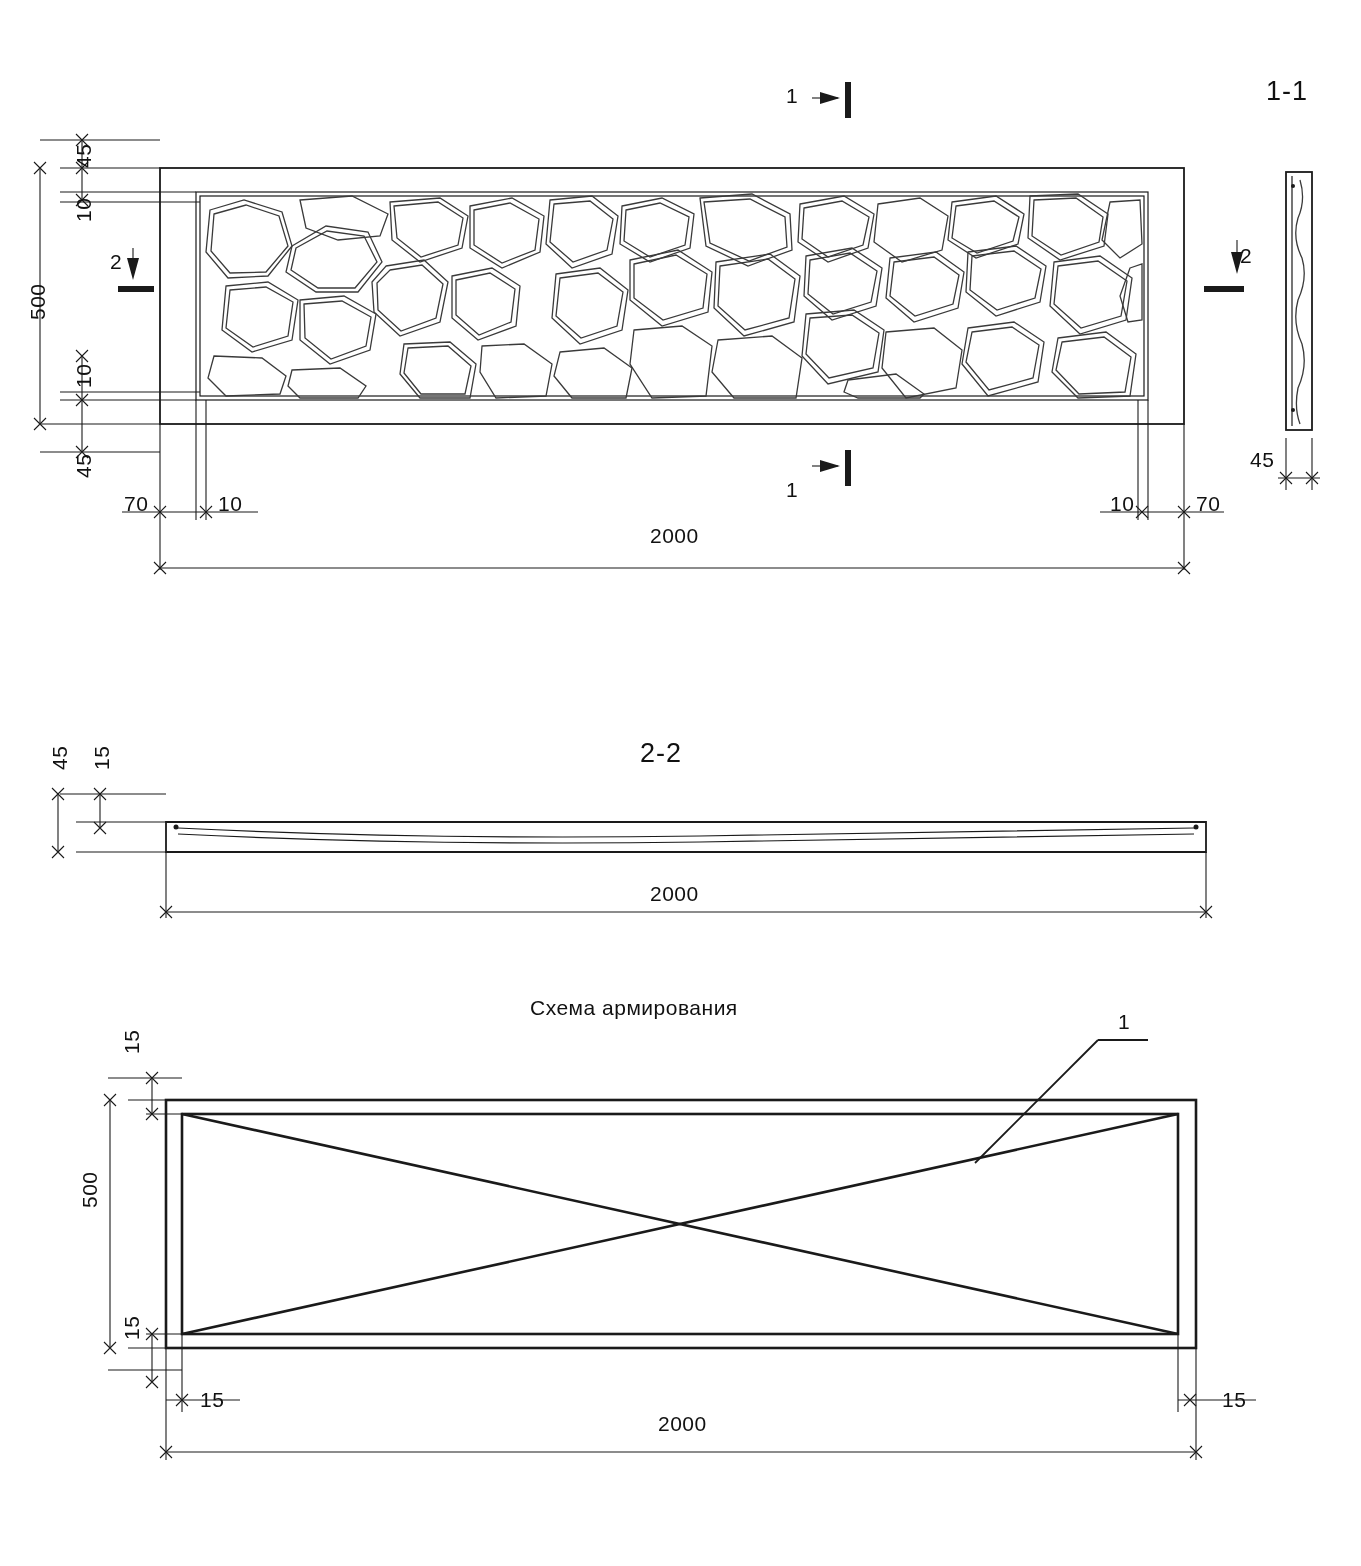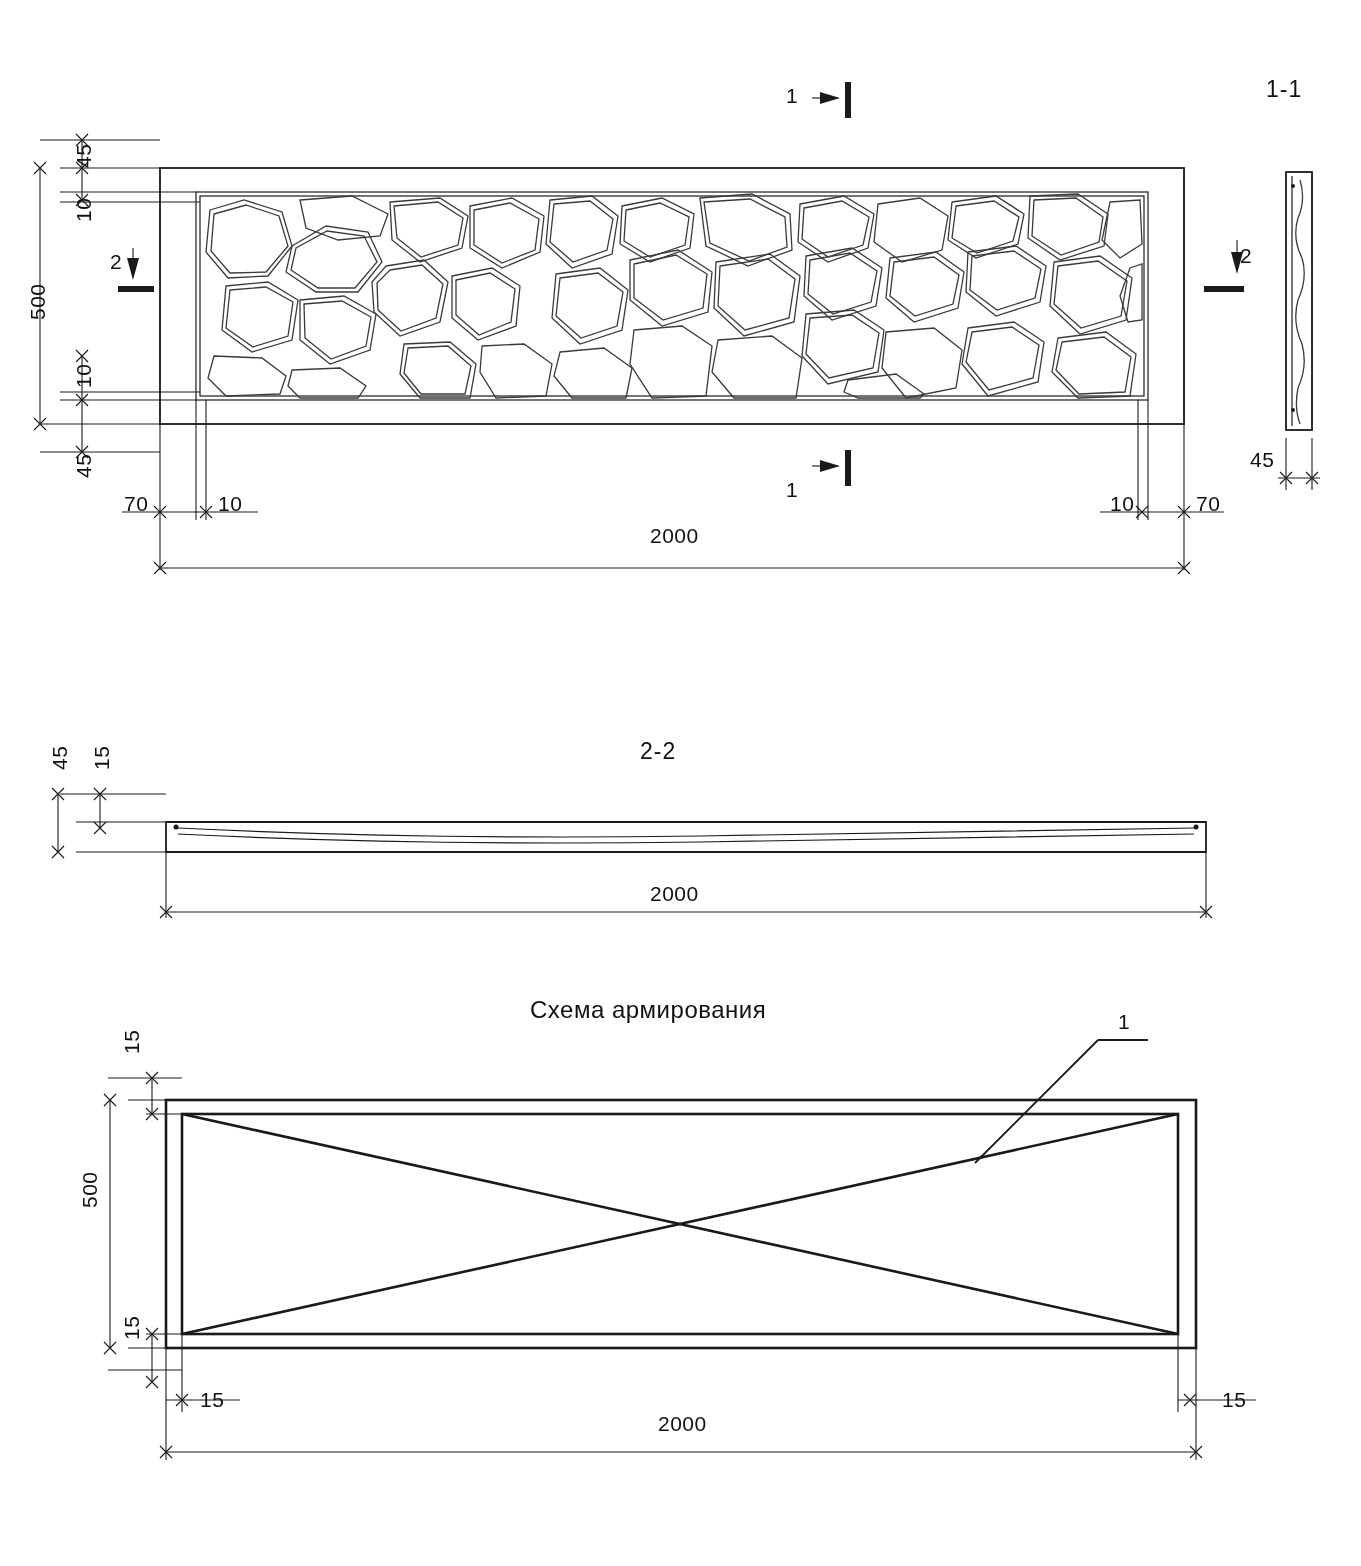--- a/index.html
+++ b/index.html
@@ -26,22 +26,22 @@
     font-family: "Liberation Sans", sans-serif;
     font-size: 21px;
     color: #111;
     white-space: nowrap;
     letter-spacing: 0.5px;
   }
   .lbl.vert {
     transform-origin: left top;
     transform: rotate(-90deg);
   }
-  .lbl.big { font-size: 23px; letter-spacing: 1px; }
-  .lbl.title { font-size: 24px; }
+  .lbl.big { font-size: 27px; letter-spacing: 1px; }
+  .lbl.title { font-size: 21px; }
   svg { display: block; }
   .ln { stroke: #1a1a1a; fill: none; }
   .thin { stroke-width: 1.2; }
   .med { stroke-width: 1.8; }
   .thick { stroke-width: 2.6; }
   .dim { stroke: #1a1a1a; stroke-width: 1.1; }
   .stone { stroke: #3a3a3a; stroke-width: 1.3; fill: none; }
 </style>
 </head>
 <body>

